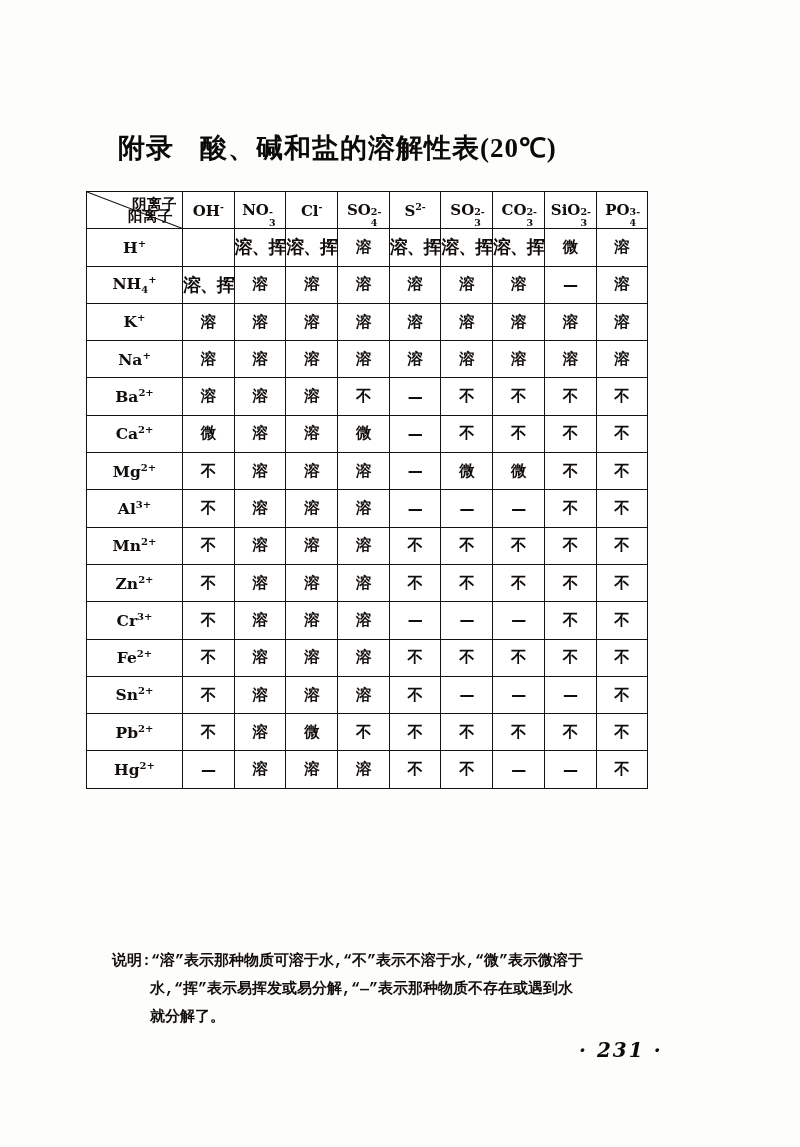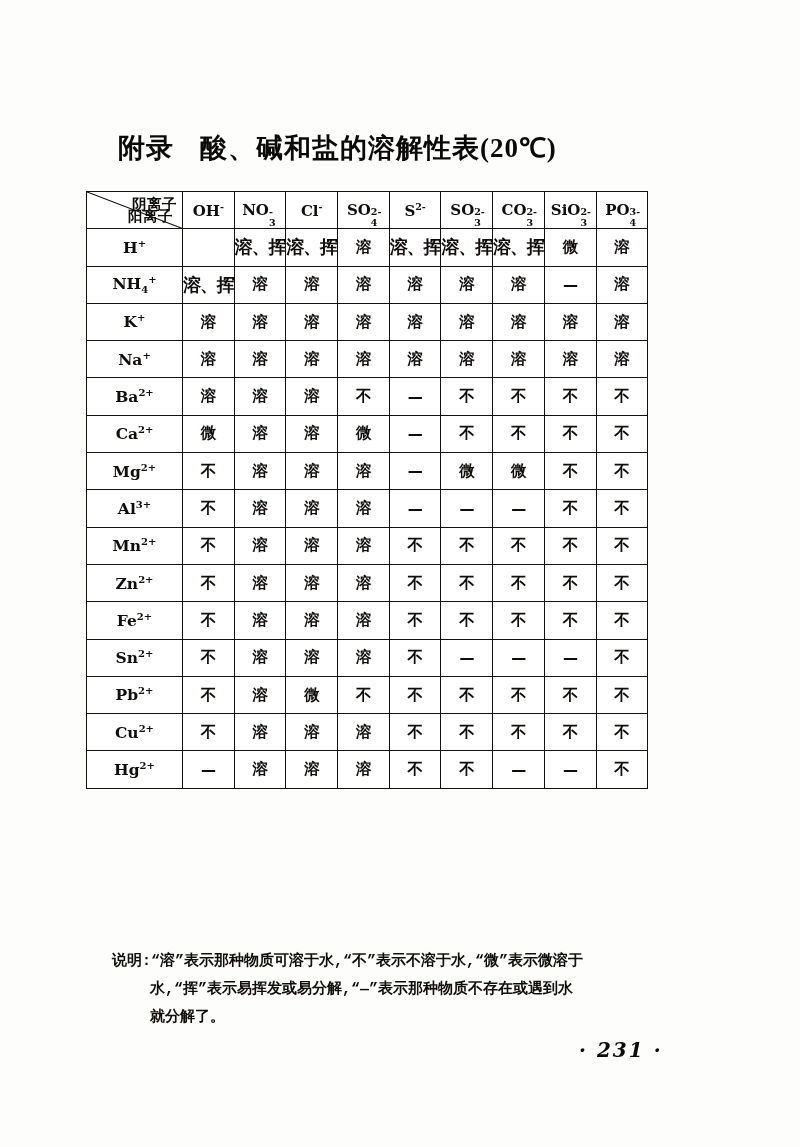--- a/index.html
+++ b/index.html
@@ -331,20 +331,32 @@
             <td class="cell">溶</td>
             <td class="cell">溶</td>
             <td class="cell">溶</td>
             <td class="cell">不</td>
             <td class="cell">不</td>
             <td class="cell">不</td>
             <td class="cell">不</td>
             <td class="cell">不</td>
           </tr>
           <tr>
+            <td class="rowhead">Cr<sup>3+</sup></td>
+            <td class="cell">不</td>
+            <td class="cell">溶</td>
+            <td class="cell">溶</td>
+            <td class="cell">溶</td>
+            <td class="cell dash">—</td>
+            <td class="cell dash">—</td>
+            <td class="cell dash">—</td>
+            <td class="cell">不</td>
+            <td class="cell">不</td>
+          </tr>
+          <tr>
             <td class="rowhead">Fe<sup>2+</sup></td>
             <td class="cell">不</td>
             <td class="cell">溶</td>
             <td class="cell">溶</td>
             <td class="cell">溶</td>
             <td class="cell">不</td>
             <td class="cell">不</td>
             <td class="cell">不</td>
             <td class="cell">不</td>
             <td class="cell">不</td>
@@ -360,32 +372,20 @@
             <td class="cell dash">—</td>
             <td class="cell dash">—</td>
             <td class="cell">不</td>
           </tr>
           <tr>
             <td class="rowhead">Pb<sup>2+</sup></td>
             <td class="cell">不</td>
             <td class="cell">溶</td>
             <td class="cell">微</td>
             <td class="cell">不</td>
-            <td class="cell">不</td>
-            <td class="cell">不</td>
-            <td class="cell">不</td>
-            <td class="cell">不</td>
-            <td class="cell">不</td>
-          </tr>
-          <tr>
-            <td class="rowhead">Cu<sup>2+</sup></td>
-            <td class="cell">不</td>
-            <td class="cell">溶</td>
-            <td class="cell">溶</td>
-            <td class="cell">溶</td>
             <td class="cell">不</td>
             <td class="cell">不</td>
             <td class="cell">不</td>
             <td class="cell">不</td>
             <td class="cell">不</td>
           </tr>
           <tr>
             <td class="rowhead">Hg<sup>2+</sup></td>
             <td class="cell dash">—</td>
             <td class="cell">溶</td>

